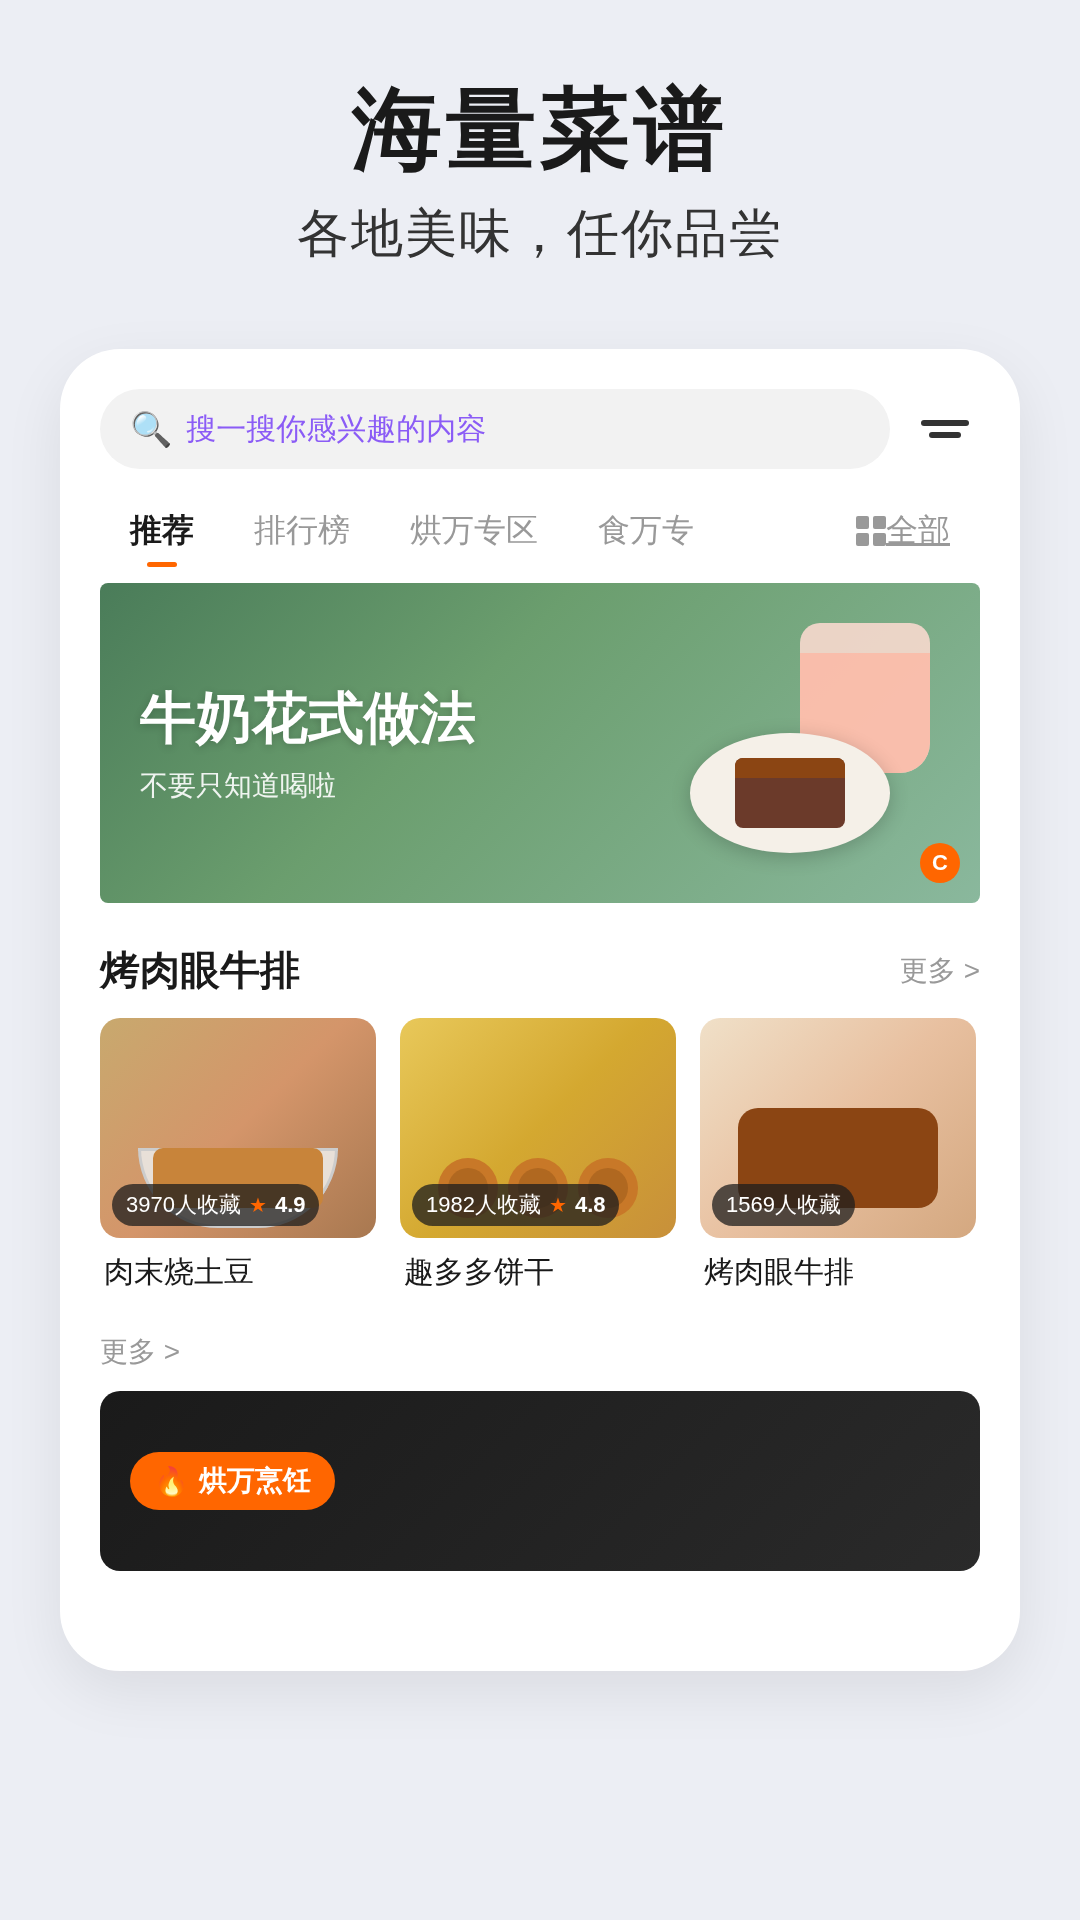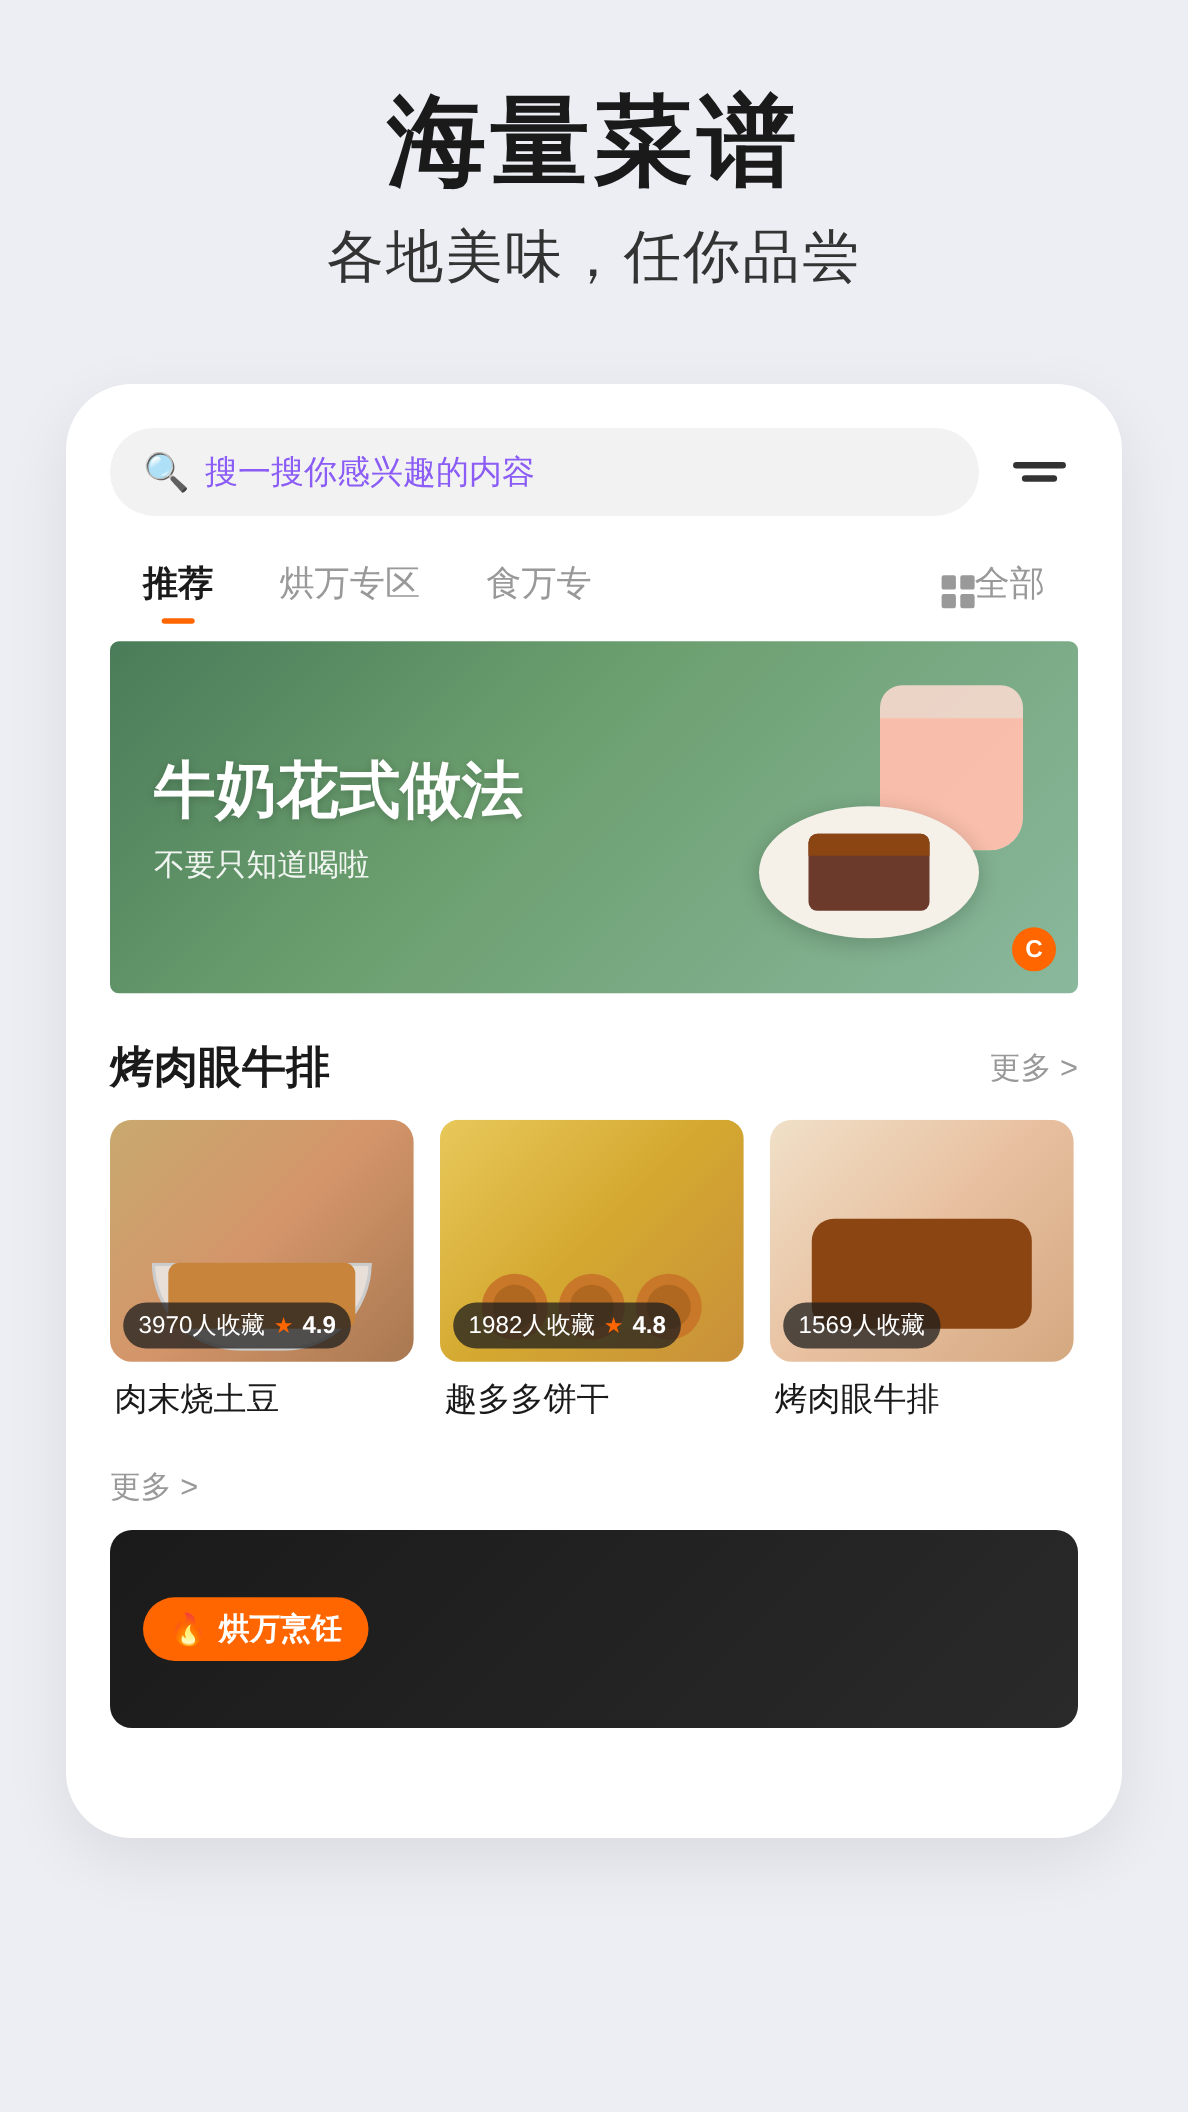--- a/index.html
+++ b/index.html
@@ -133,23 +133,24 @@
       left: 50%;
       transform: translateX(-50%);
       width: 30px;
       height: 5px;
       background: #ff6600;
       border-radius: 3px;
     }
 
     .nav-tab-all {
       display: flex;
-      align-items: flex-end;
+      align-items: center;
       gap: 0;
       margin-left: auto;
+      text-decoration: underline;
     }
 
     .grid-icon {
       display: grid;
       grid-template-columns: 1fr 1fr;
       gap: 4px;
       width: 30px;
       height: 30px;
     }
 
@@ -319,21 +320,20 @@
       position: relative;
       overflow: hidden;
     }
 
     .recipe-img-1 {
       background: linear-gradient(135deg, #c8a96e 0%, #d4956a 50%, #a87850 100%);
     }
 
     .recipe-img-2 {
       background: linear-gradient(135deg, #e8c85a 0%, #d4a830 50%, #c8903a 100%);
-      border-radius: 17px;
     }
 
     .recipe-img-3 {
       background: linear-gradient(135deg, #f0e0c8 0%, #e8c0a0 50%, #d4a880 100%);
     }
 
     
     .food-bowl {
       position: absolute;
       bottom: 10px;
@@ -496,20 +496,23 @@
       </div>
       <div class="menu-icon-wrap">
         <div class="menu-bar"></div>
         <div class="menu-bar menu-bar-short"></div>
       </div>
     </div>
 
     <div class="nav-tabs">
       <div class="nav-tab active">
         <span>推荐</span>
+      </div>
+      <div class="nav-tab">
+        <span>排行榜</span>
       </div>
       <div class="nav-tab">
         <span>烘万专区</span>
       </div>
       <div class="nav-tab">
         <span>食万专</span>
       </div>
       <div class="nav-tab nav-tab-all">
         <div class="grid-icon">
           <div class="grid-dot"></div>

